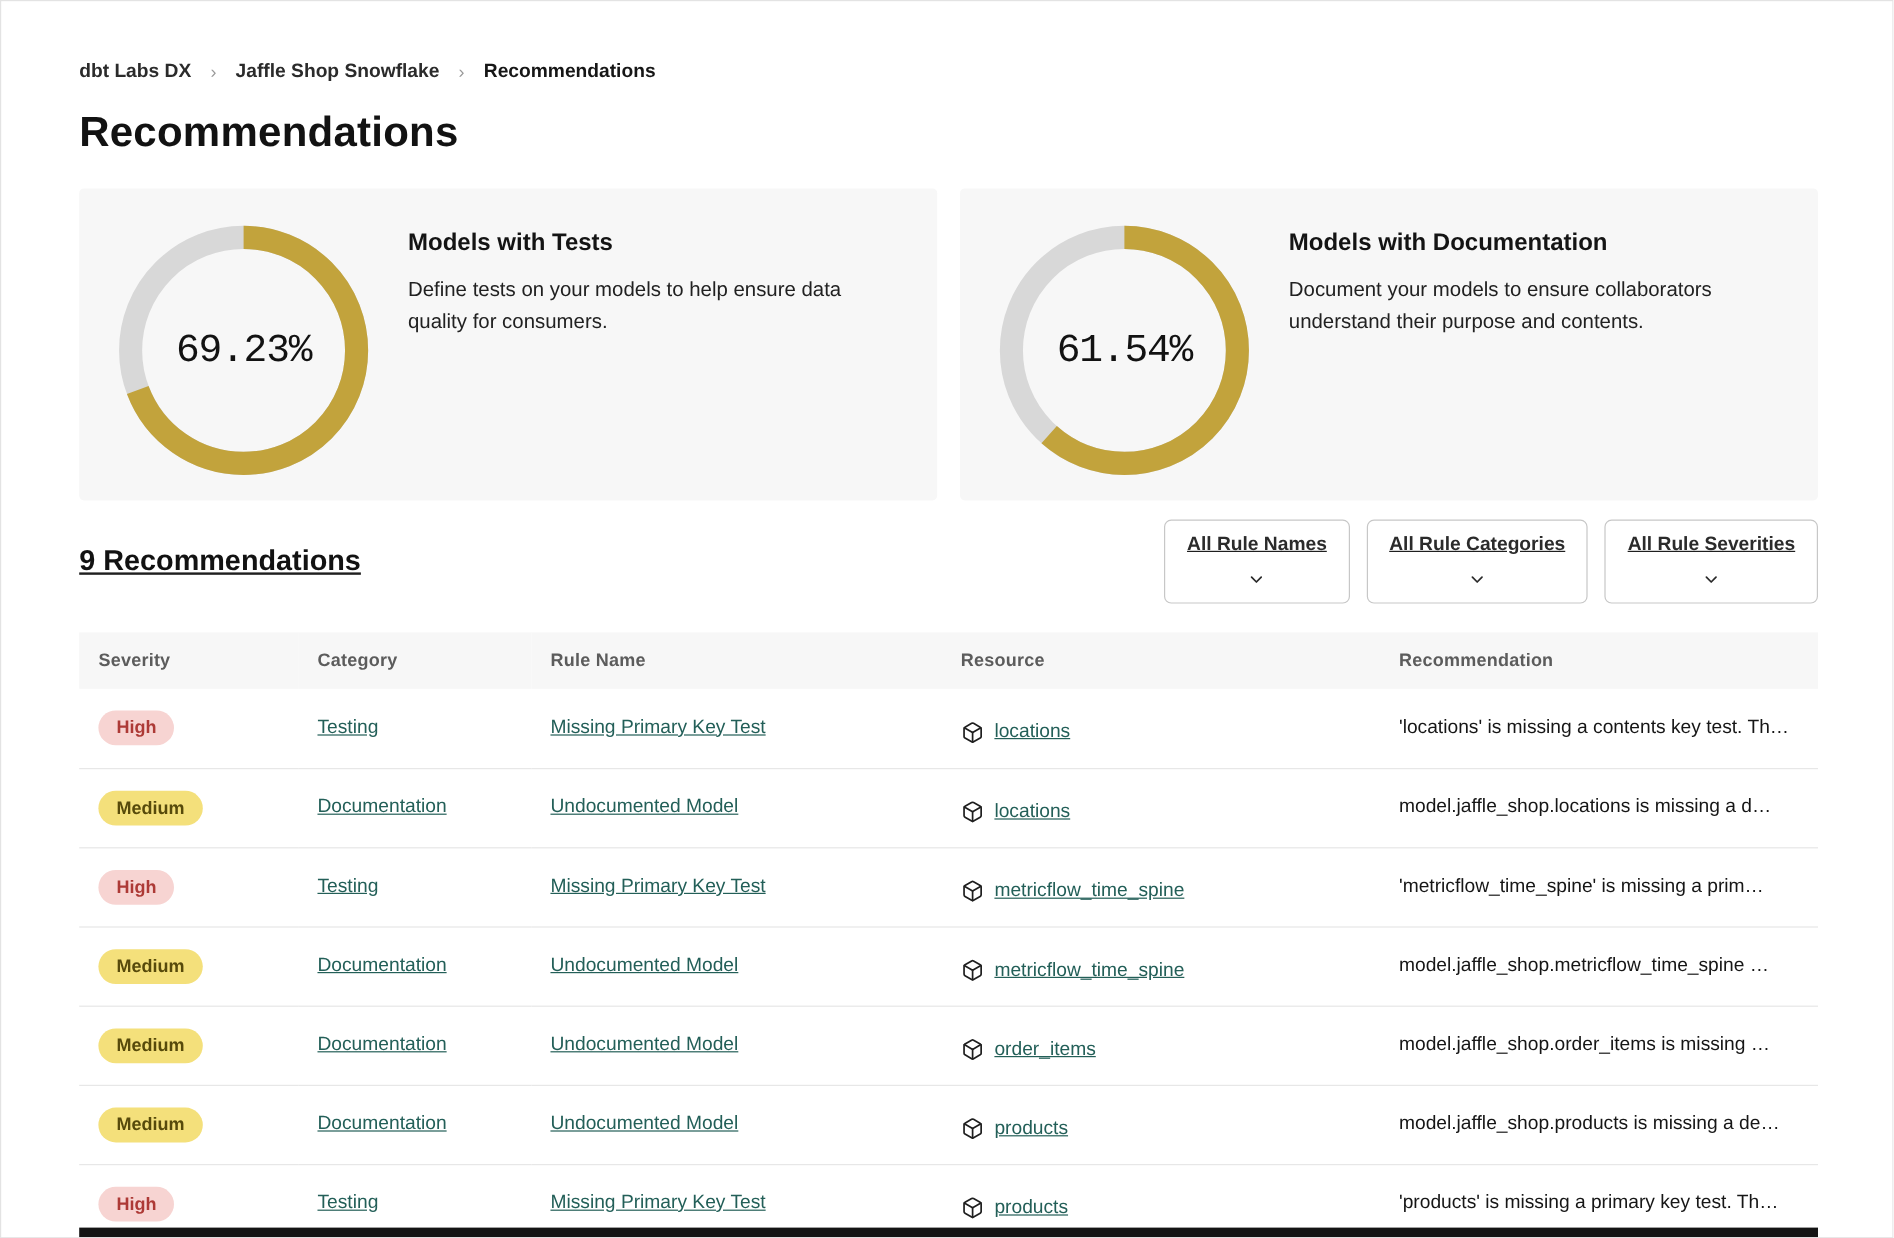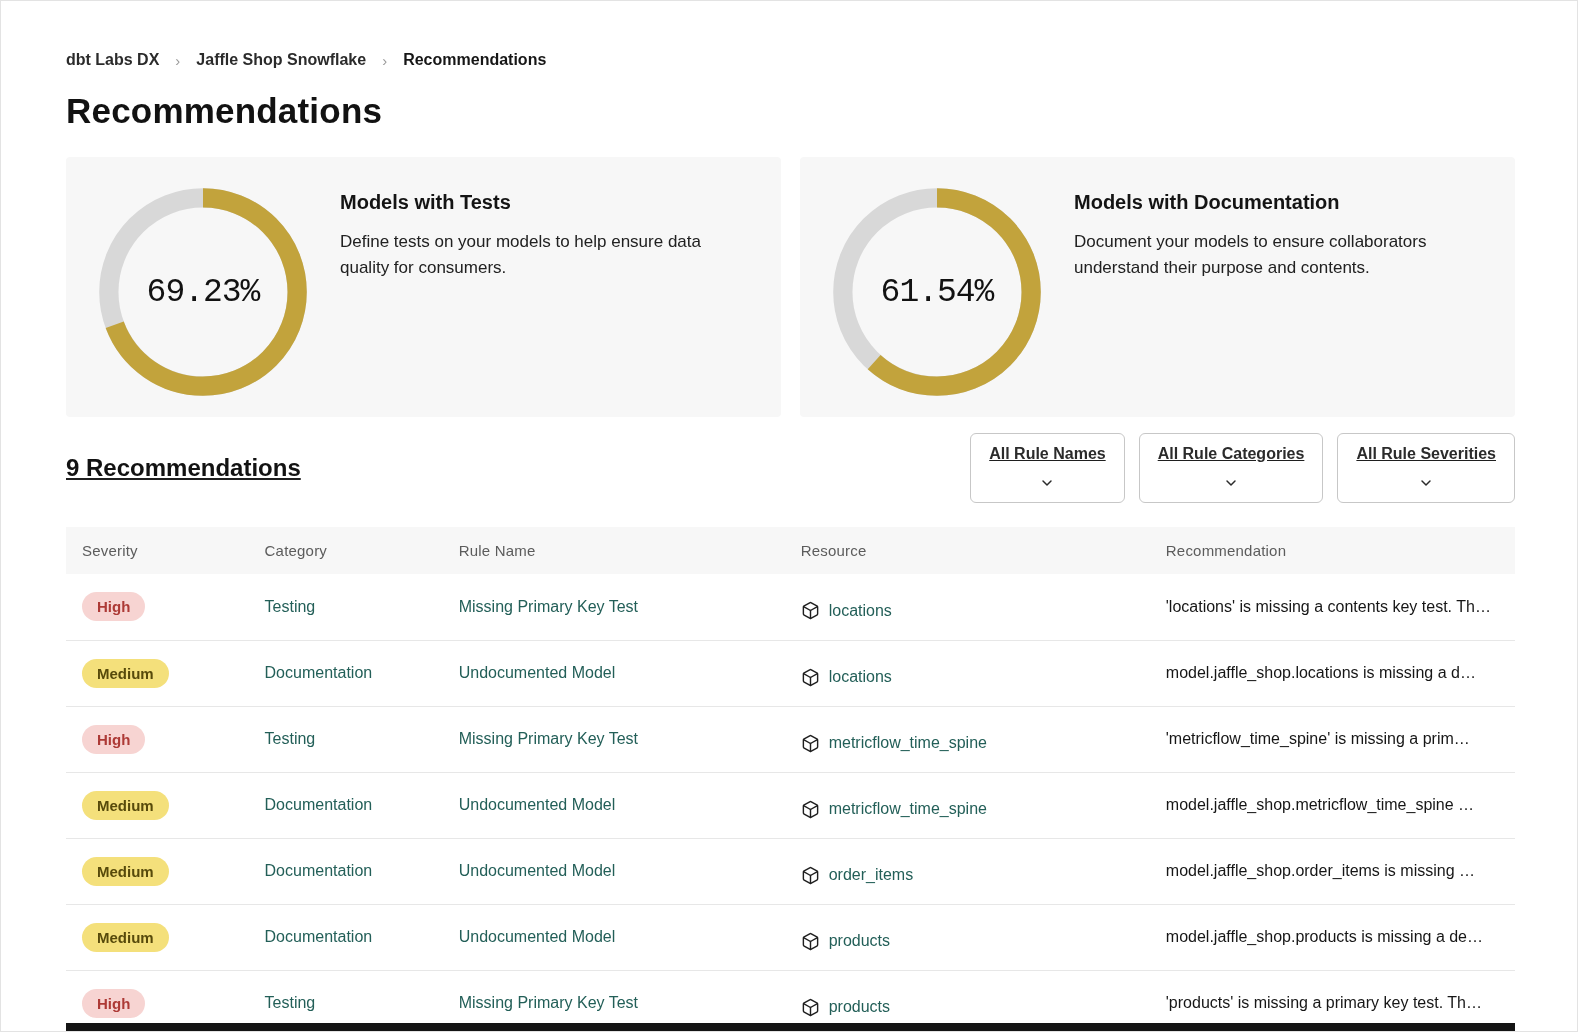--- a/index.html
+++ b/index.html
@@ -54,34 +54,34 @@
     flex-direction:column;
   }
   .chev { width:16px; height:16px; stroke:#2b2b2b; stroke-width:2.2; fill:none;
     stroke-linecap:round; stroke-linejoin:round; }
 
   
   table { width:100%; border-collapse:collapse; table-layout:fixed; font-size:16px; }
   col.c-sev { width:12.6%; } col.c-cat { width:13.4%; } col.c-rule { width:23.6%; }
   col.c-res { width:25.2%; } col.c-rec { width:25.2%; }
   thead th {
-    background:var(--header_bg, #f7f7f7); text-align:left; font-weight:400;
+    background:var(--header_bg, #f7f7f7); text-align:left; font-weight:700;
     color:#5c5c5c; font-size:15px; padding:15px 16px; letter-spacing:0.2px;
   }
   tbody td {
     height:66px; padding:0 16px; border-bottom:1px solid var(--row_border, #e7e7e7);
     vertical-align:middle; overflow:hidden; white-space:nowrap;
   }
   .badge {
     display:inline-block; padding:6px 15px; border-radius:999px;
     font-weight:700; font-size:15px;
   }
   .badge[data-severity="High"] { background:var(--high_bg, #f7d4d2); color:var(--high_text, #ad3a36); }
   .badge[data-severity="Medium"] { background:var(--medium_bg, #f4e07b); color:var(--medium_text, #574a0b); }
-  .link { color:var(--link, #235f58); cursor:pointer; }
+  .link { color:var(--link, #235f58); text-decoration:underline; cursor:pointer; }
   .res { display:inline-flex; align-items:center; gap:9px;margin-top:12px; }
   .cube-icon { width:19px; height:19px; stroke:#1f1f1f; stroke-width:1.8; fill:none;
     stroke-linecap:round; stroke-linejoin:round; flex-shrink:0; }
   td.rec { text-overflow:ellipsis; color:#161616; }
 
   .bottom-bar {
     position:absolute; left:65px; right:62px; bottom:0; height:8px; background:#141414;
   }
 </style>
 </head>

